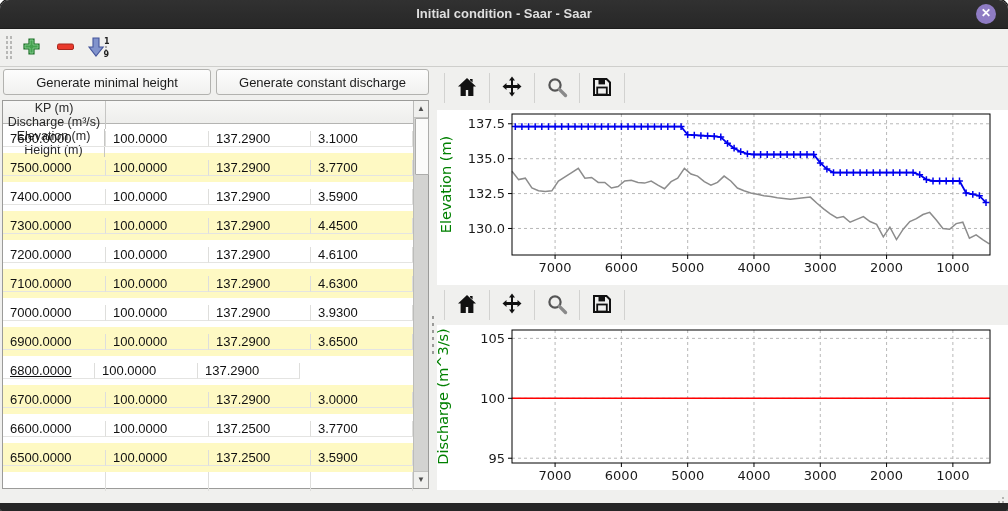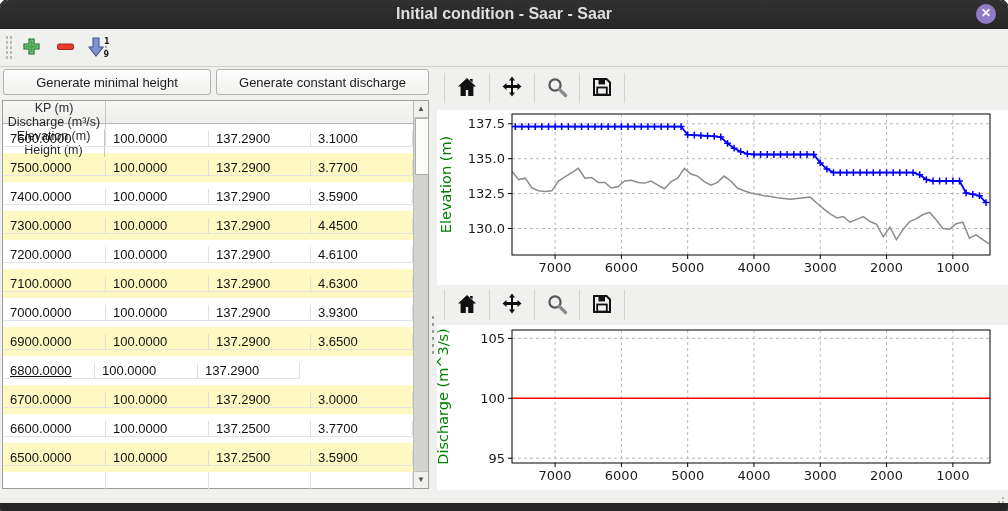--- a/index.html
+++ b/index.html
@@ -2,21 +2,21 @@
 <html><head>
 <meta charset="utf-8">
 <style>
   html,body{margin:0;padding:0;background:#fff;font-family:"Liberation Sans",sans-serif;}
   .window{position:relative;width:1008px;height:511px;background:#f0f0ee;border-radius:9px 9px 2px 2px;
           overflow:hidden;box-shadow:0 0 0 1px #0a0a0a;}
   
   .titlebar{position:absolute;left:0;top:0;width:100%;height:28px;
             background:linear-gradient(#313131,#272727);border-bottom:1px solid #1c1c1c;}
   .title{position:absolute;left:0;right:0;top:0;height:28px;line-height:28px;text-align:center;
-         color:#dfdfdf;font-size:16px;font-weight:600;}
+         color:#dfdfdf;font-size:13px;font-weight:600;}
   .close-btn{position:absolute;right:12px;top:4px;width:20px;height:20px;border-radius:50%;
              background:#8f7cc4;color:#fff;text-align:center;line-height:19px;font-size:12px;
              font-weight:700;cursor:pointer;}
   
   .toolbar{position:absolute;left:0;top:29px;width:100%;height:37px;border-bottom:1px solid #cfcfcc;}
   .drag-handle{position:absolute;left:5px;top:6px;width:7px;height:25px;
      background-image:radial-gradient(#b8b8b6 1px,transparent 1.2px);background-size:4px 5px;}
   .tb-btn{position:absolute;top:6px;width:24px;height:24px;background:transparent;border:none;padding:2px;cursor:pointer;}
   
   .action-btn{position:absolute;top:69px;height:26px;background:linear-gradient(#fdfdfd,#f1f1ef);

